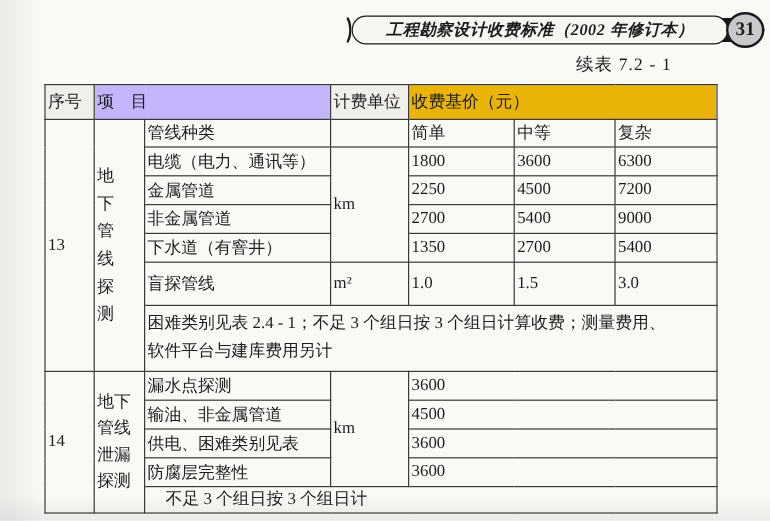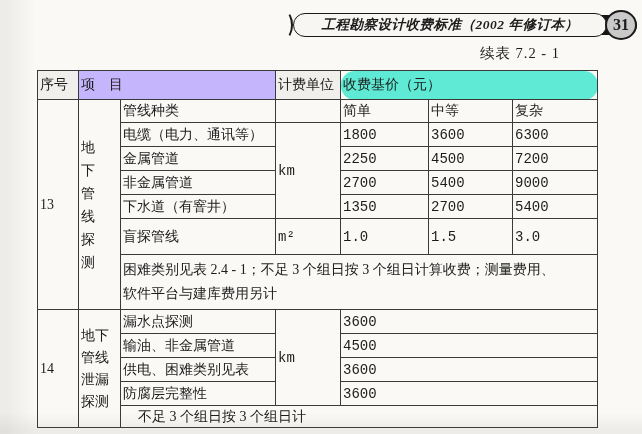--- a/index.html
+++ b/index.html
@@ -55,28 +55,28 @@
     border-collapse:collapse;table-layout:fixed;
     font-size:14px;
   }
   table.fee td{
     border:1px solid #3a3a3a;
     vertical-align:middle;
     padding:0 2px;overflow:hidden;
   }
   td.shade-a{background:#f0efec;}
   td.shade-b{background:#c4b5fd;margin-top:20px;}
-  td.shade-c{background:#5eead4;border-radius:14px;}
+  td.shade-c{background:#eab308;}
   td.vlabel{white-space:pre-line;line-height:23px;letter-spacing:1px;padding:0;}
   td.vlabel.two{line-height:22px;letter-spacing:0;}
   td.note{
     text-align:left;padding:3px 8px;white-space:pre-line;line-height:24px;
   }
   td.note.short{padding-left:17px;line-height:20px;margin-top:16px;}
-  td.num{font-family:Liberation Mono, monospace;}
+  td.num{font-family:Liberation Serif, serif;}
 </style>
 </head>
 <body>
 
 <div class="scan-shade"></div>
 
 <div class="ribbon">
   <div class="arc"></div>
   <div class="pill">工程勘察设计收费标准（2002 年修订本）</div>
   <div class="band"></div>

